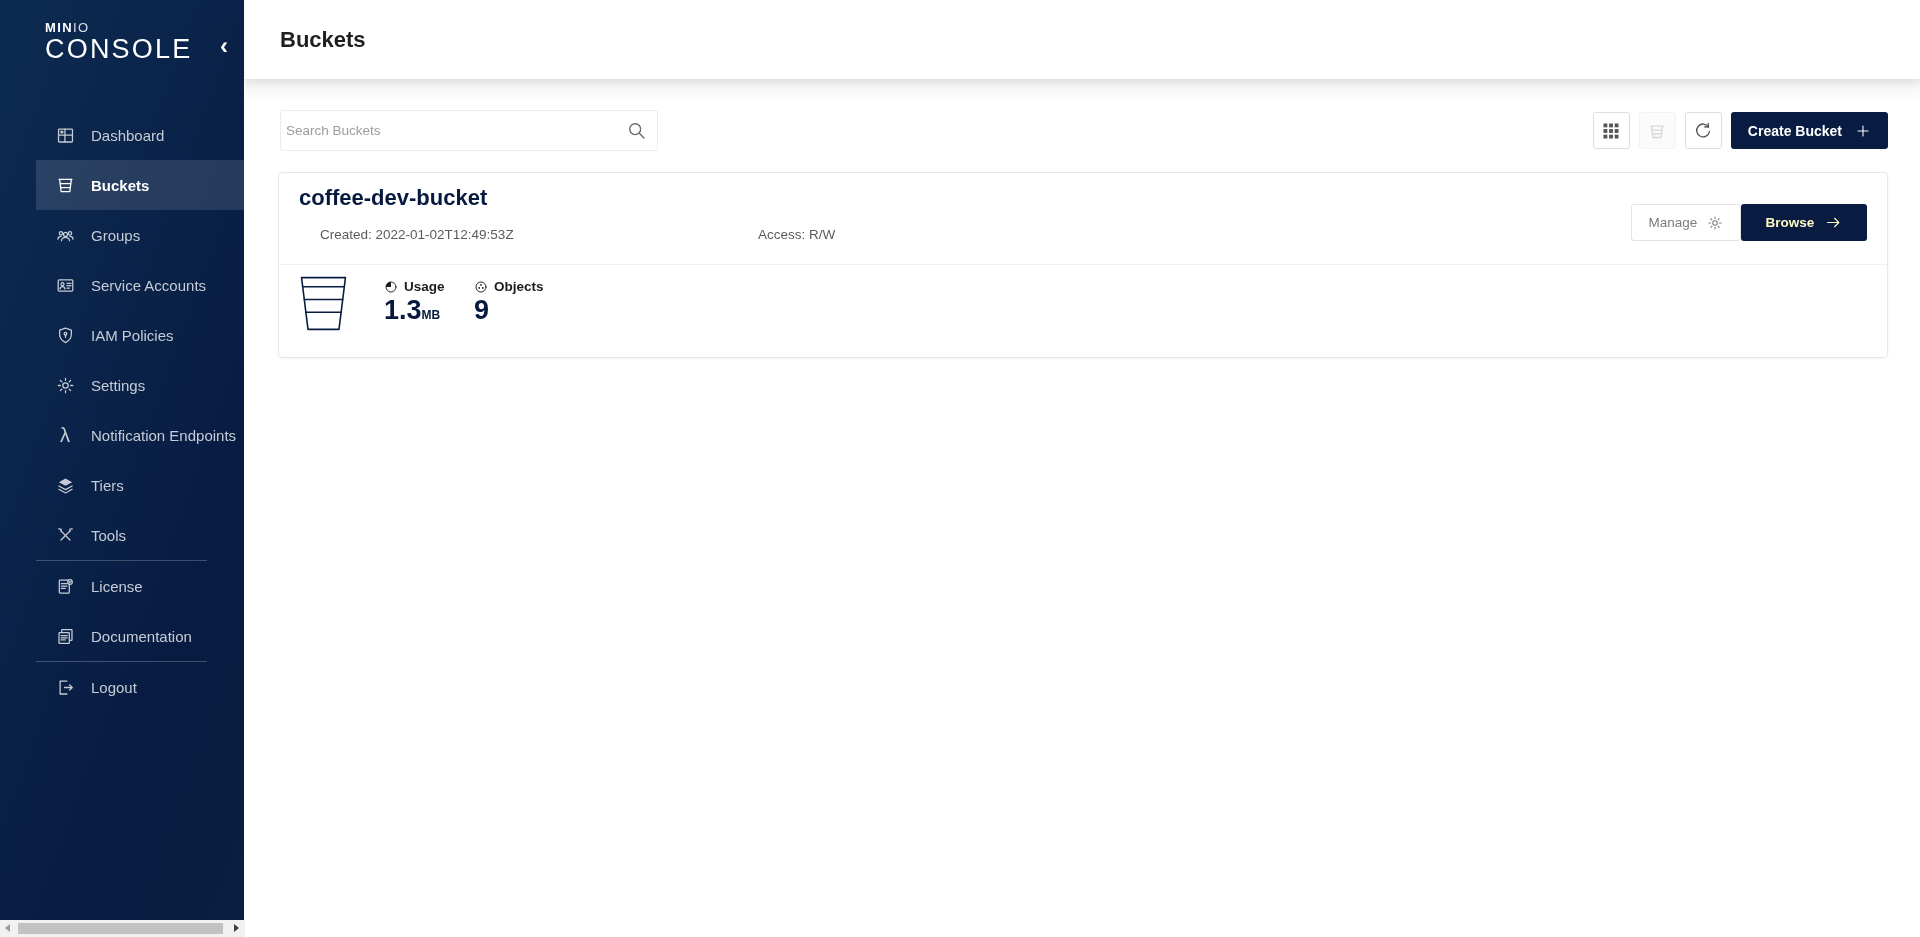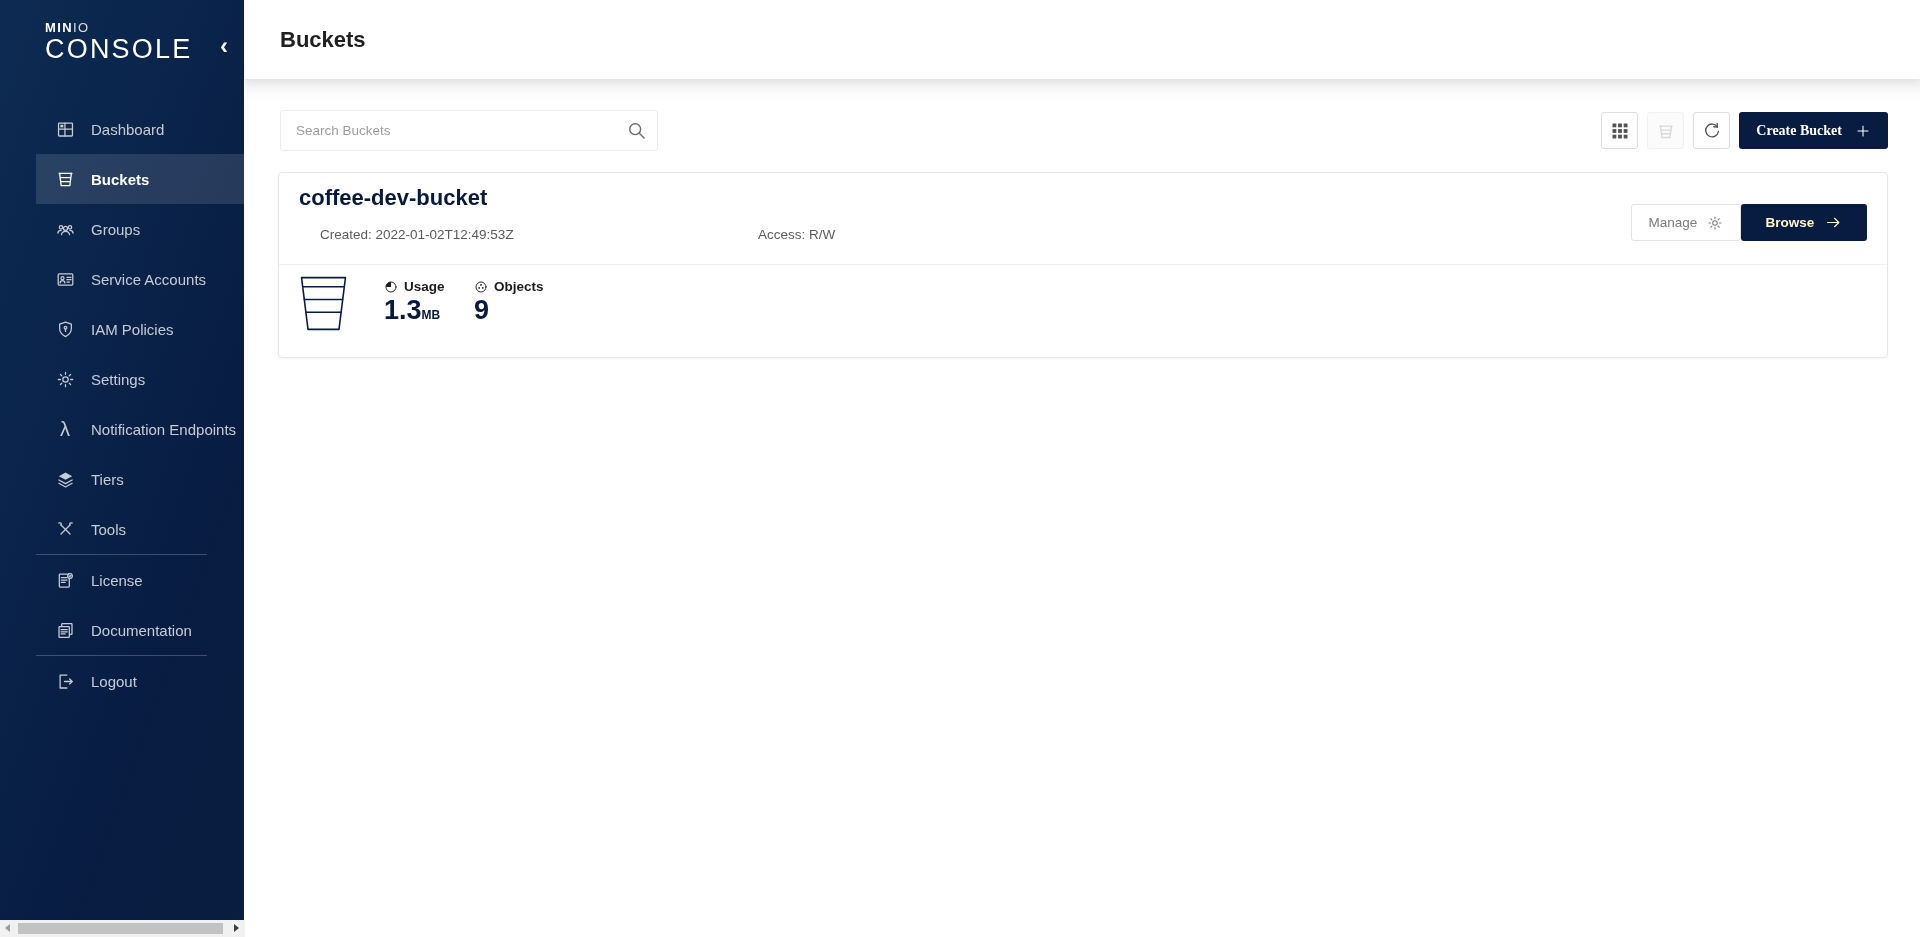--- a/index.html
+++ b/index.html
@@ -9,21 +9,21 @@
   
   .sidebar { position:absolute; left:0; top:0; width:244px; height:937px;
     background:linear-gradient(110deg,#0d2b52 0%,#081c42 70%,#0a1e40 100%); z-index:5; }
   .logo { position:absolute; top:21px; left:45px; color:#fff; }
   .logo-top { font-size:13px; font-weight:800; letter-spacing:1.4px; line-height:1; }
   .logo-top .io { font-weight:400; opacity:.85; }
   .logo-main { font-size:27px; letter-spacing:2.2px; font-weight:400; line-height:1.05; margin-top:1px; }
   .collapse { position:absolute; top:34px; right:16px; color:#fff; font-size:24px;
     font-weight:700; line-height:1; cursor:pointer; }
 
-  .menu { position:absolute; top:104px; left:0; right:0; }
+  .menu { position:absolute; top:110px; left:0; right:0; }
   .menu-item { height:50px; display:flex; align-items:center; margin-left:36px;
     padding-left:19px; gap:16px; color:#c6ccd5; font-size:15px; cursor:pointer; }
   .menu-item.active { background:rgba(255,255,255,.12); color:#fff; font-weight:700; }
   .mi-icon { width:20px; height:20px; display:flex; align-items:center; justify-content:center; flex:none; }
   .mi-icon svg { width:19px; height:19px; }
   .lambda { font-size:20px; line-height:1; font-weight:400; }
   .menu-divider { height:1px; background:rgba(255,255,255,.22); margin:0 37px 0 36px; }
 
   
   .h-scrollbar { position:absolute; bottom:0; left:0; width:245px; height:17px; background:#f1f1f1; }
@@ -38,33 +38,33 @@
   .header { position:relative; height:79px; background:#fff; display:flex; align-items:center;
     padding-left:35px; box-shadow:0 3px 10px rgba(0,0,0,.09); z-index:2; }
   .page-title { font-size:22px; font-weight:700; color:#201f1f; }
 
   .content { position:absolute; top:79px; left:0; right:0; bottom:0; background:#fff; }
   .content::before { content:''; position:absolute; top:0; left:0; right:0; height:22px;
     background:linear-gradient(180deg,rgba(0,0,0,.05),rgba(0,0,0,0)); pointer-events:none; }
 
   .search-wrap { position:absolute; left:35px; top:31px; width:378px; height:41px; }
   .search-input { width:100%; height:100%; border:1px solid #eaedee; border-radius:3px;
-    padding:0 42px 0 15px; font-size:13.5px; color:#a16207; outline:none; background:#fff;
+    padding:0 42px 0 5px; font-size:13.5px; color:#a16207; outline:none; background:#fff;
     font-family:inherit; }
   .search-input::placeholder { color:#9d9d9d; }
   .search-icon { position:absolute; right:11px; top:10px; width:21px; height:21px; color:#6b6b6b; }
 
   .actions { position:absolute; right:32px; top:33px; display:flex; gap:9px; align-items:center; }
   .icon-btn { width:37px; height:37px; border:1px solid #dedede; border-radius:3px; background:#fff;
     color:#545454; display:flex; align-items:center; justify-content:center; cursor:pointer; }
   .icon-btn svg { width:20px; height:20px; }
   .icon-btn.disabled { background:#fbfbfb; border-color:#f2f2f2; color:#d8d8d8; cursor:default; }
   .create-btn { height:37px; padding:0 17px; background:#081c42; color:#fff; border:none;
     border-radius:3px; font-size:14px; font-weight:600; display:flex; gap:13px; align-items:center;
-    cursor:pointer; font-family:Liberation Serif, serif; }
+    cursor:pointer; font-family:Liberation Sans, sans-serif; }
   .create-btn svg { width:16px; height:16px; }
 
   
   .card { position:absolute; left:33px; top:93px; right:32px; height:186px; background:#fff;
     border:1px solid #e7e7e7; border-radius:4px; box-shadow:0 1px 3px rgba(0,0,0,.04); }
   .bucket-name { position:absolute; left:20px; top:12px; font-size:22px; font-weight:600;
     color:#07193e; cursor:pointer; }
   .meta-created { position:absolute; left:21px; top:54px; font-size:13.5px; color:#5b5b5b;margin-left:20px; }
   .meta-access { position:absolute; left:479px; top:54px; font-size:13.5px; color:#5b5b5b; }
   .card-divider { position:absolute; top:91px; left:0; right:0; height:1px; background:#f1f1f1; }

